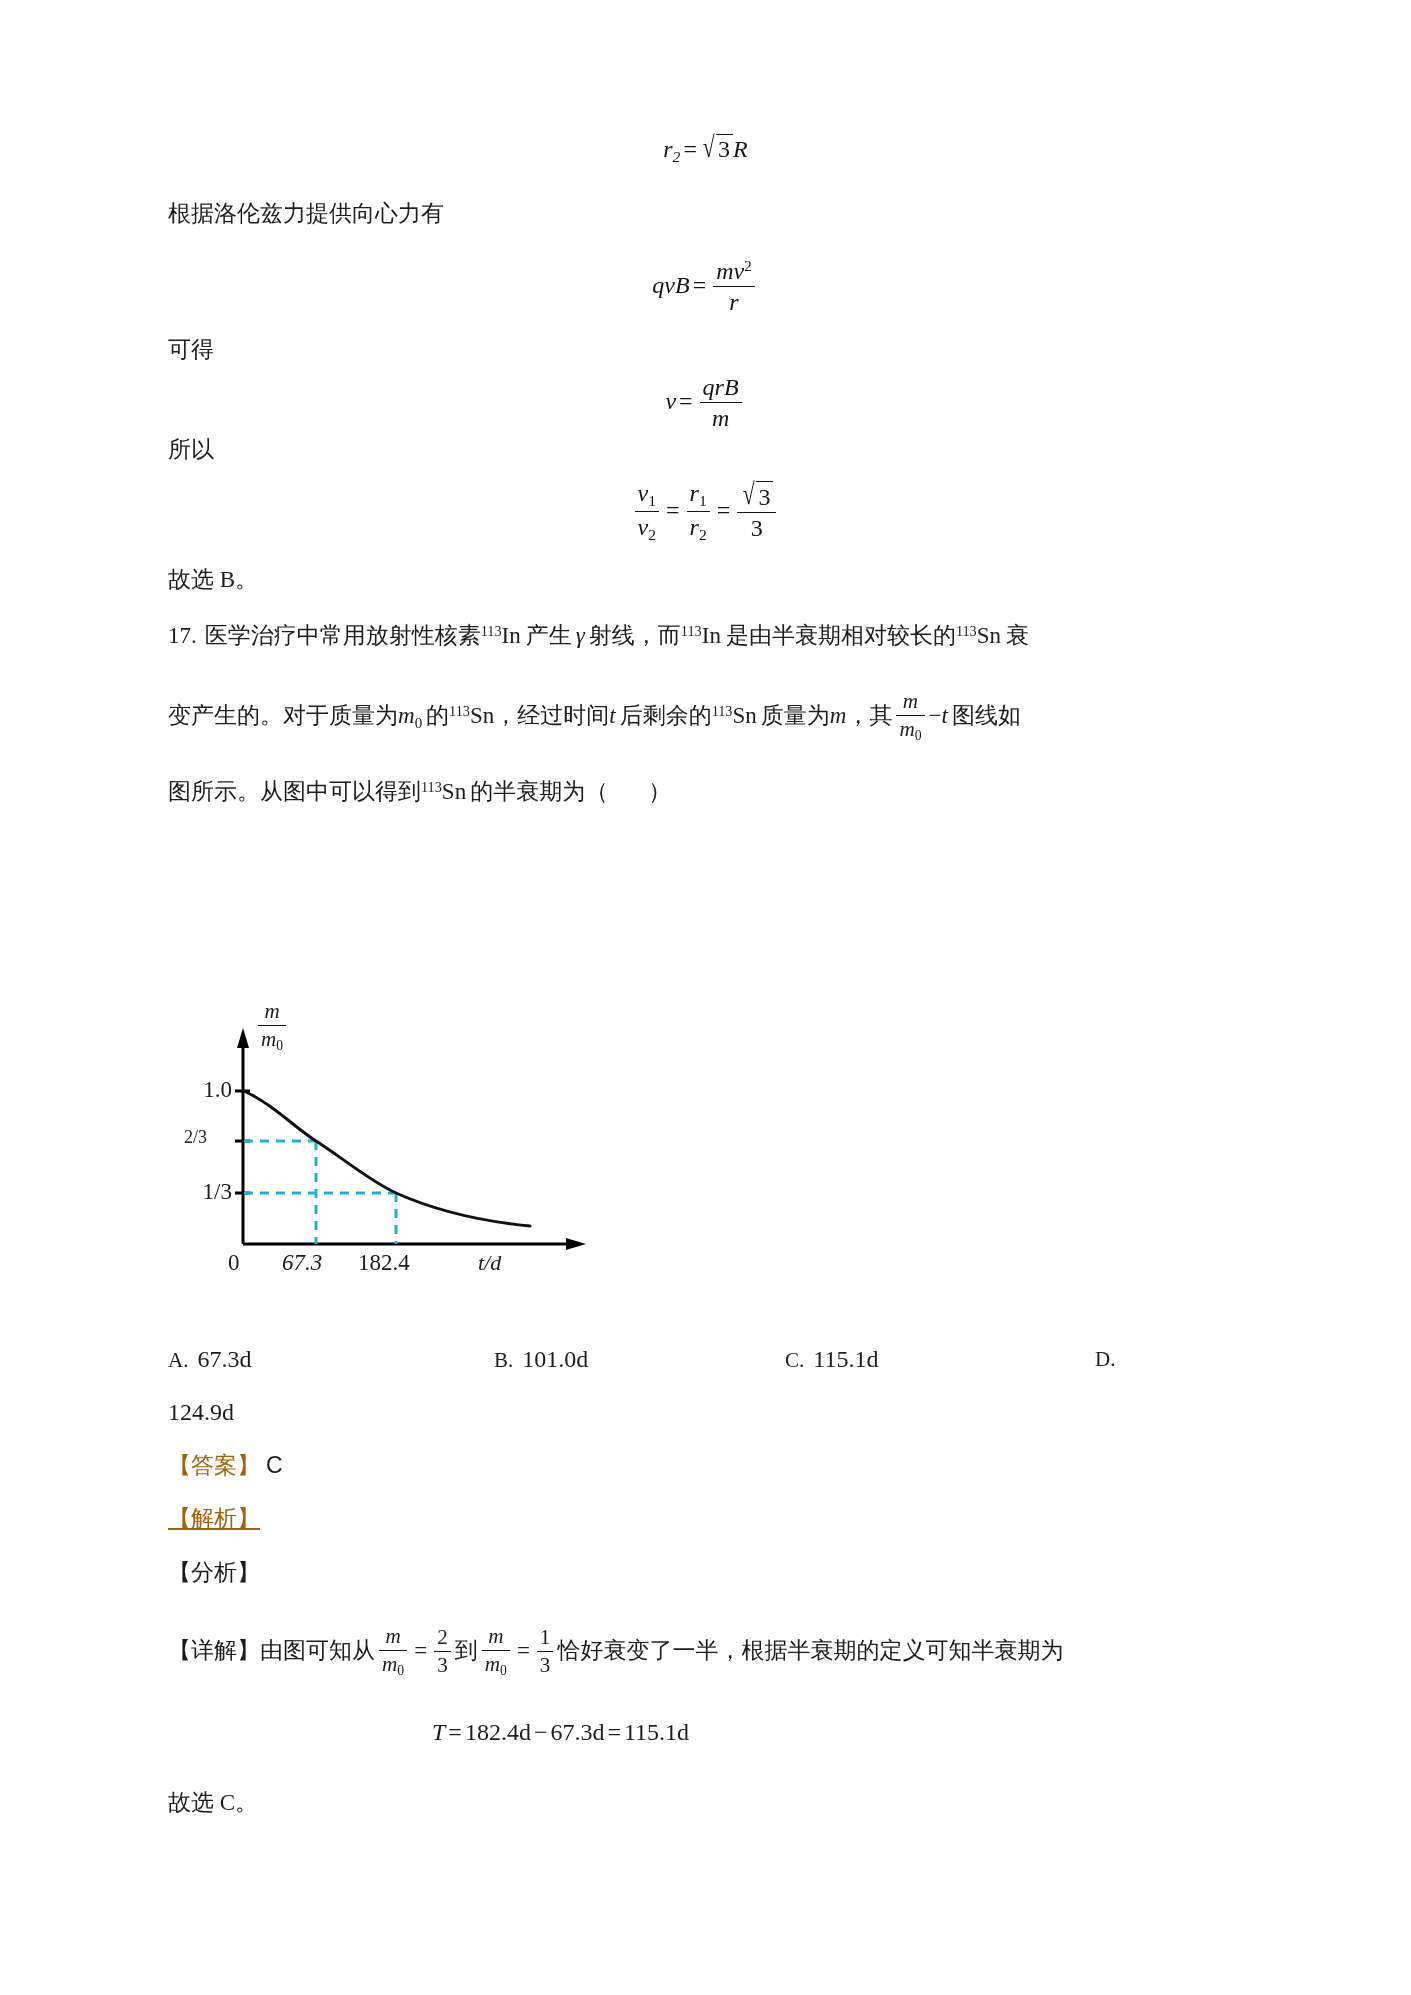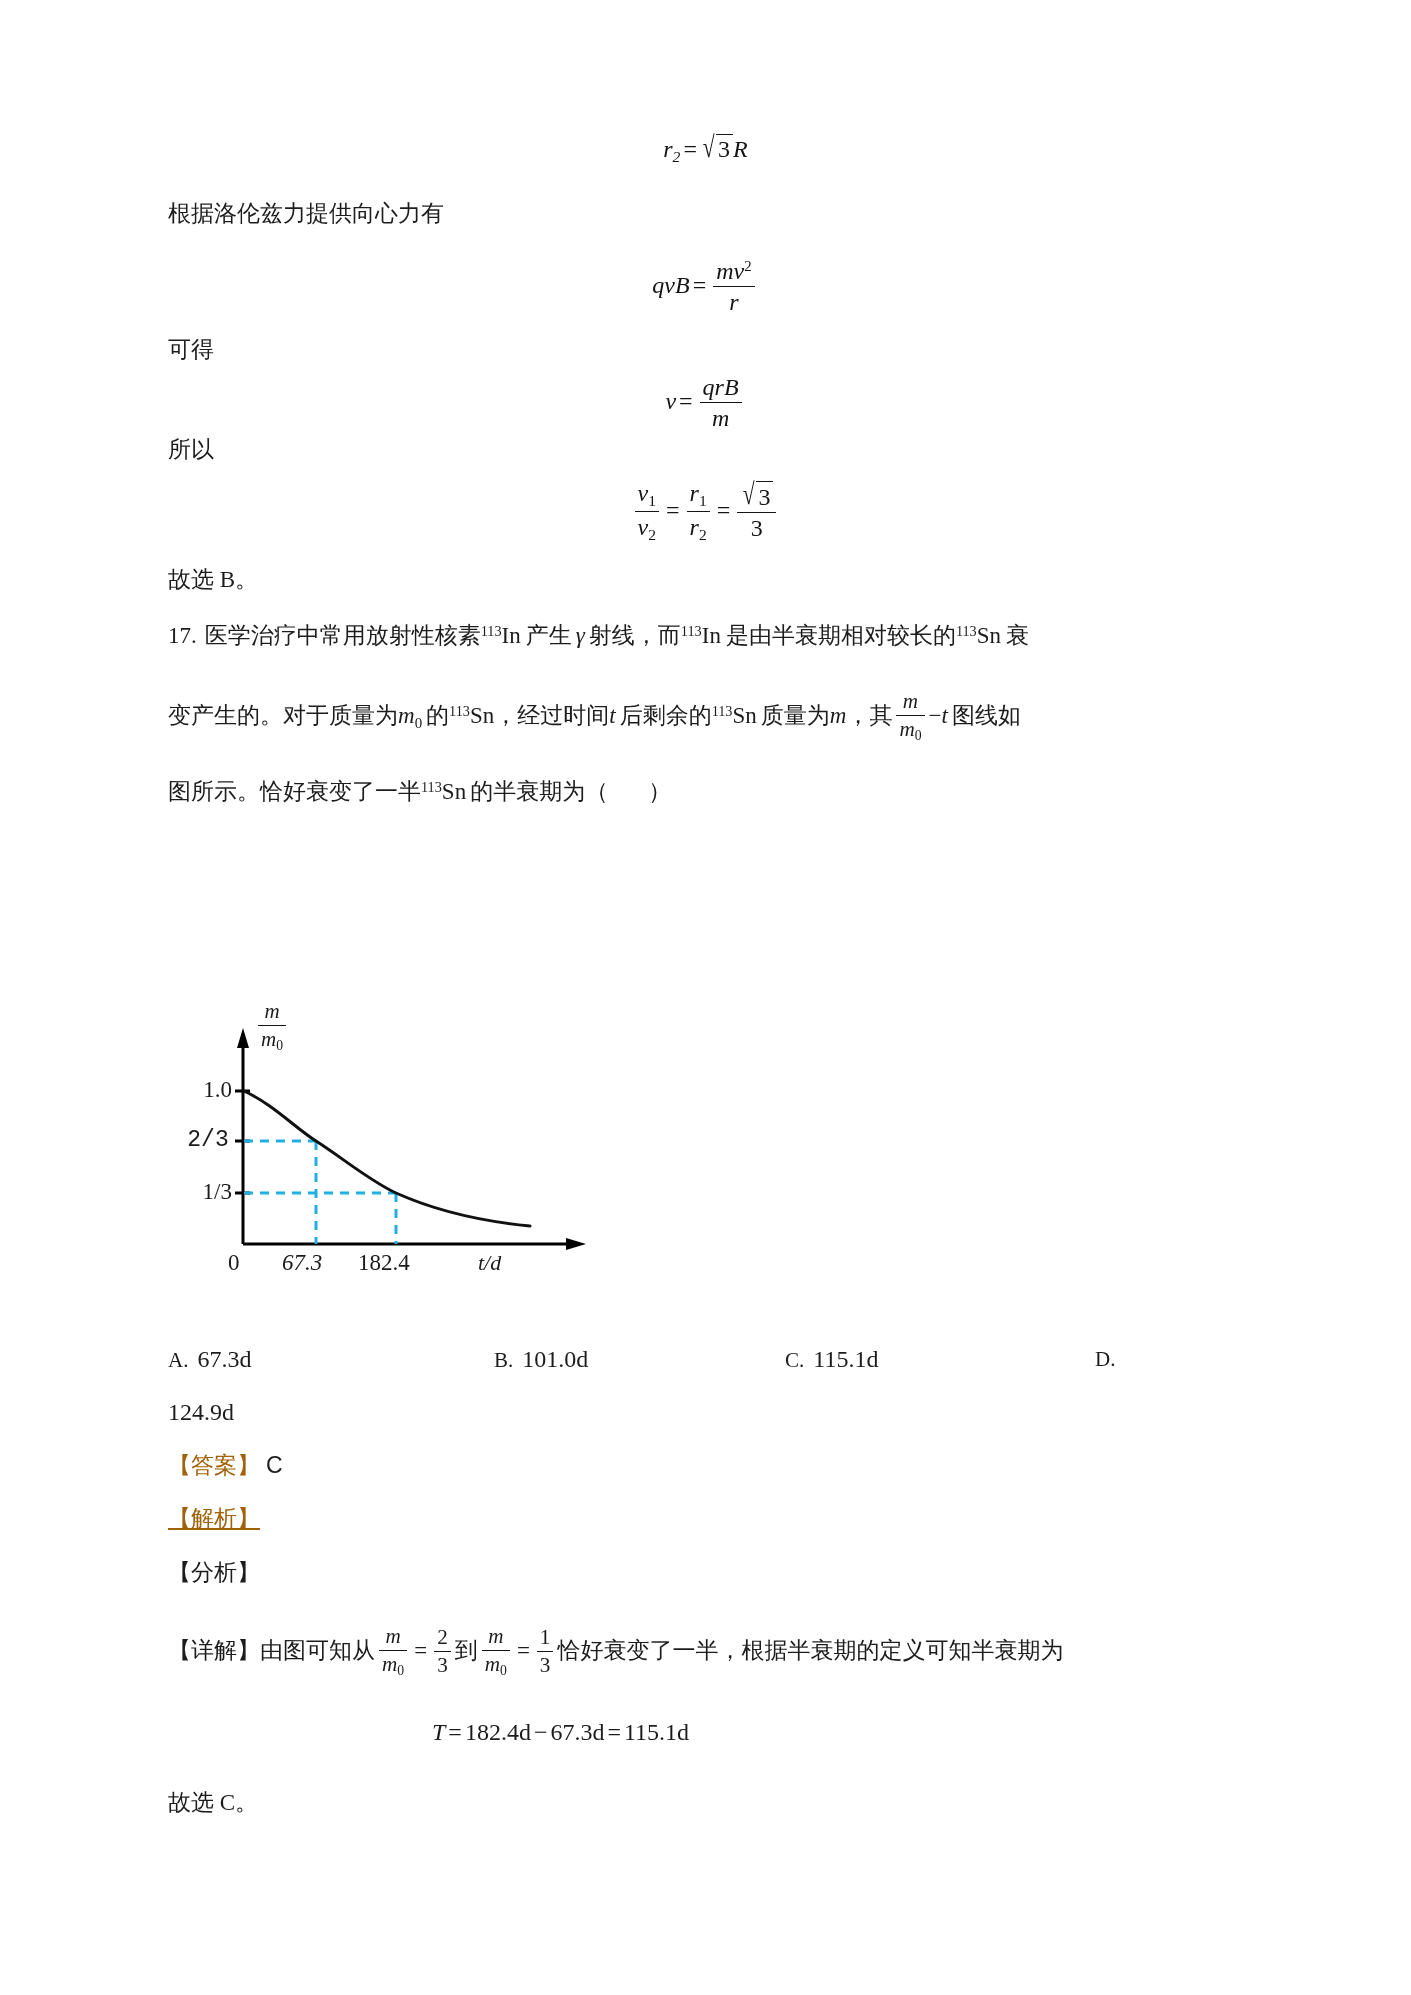--- a/index.html
+++ b/index.html
@@ -171,21 +171,21 @@
 
   <div class="para" style="left:168px; top:618px;">
     <span>17.</span><span style="display:inline-block;width:8px"></span><span>医学治疗中常用放射性核素</span><span class="sup">113</span><span class="mup">In</span><span style="display:inline-block;width:5px"></span><span>产生</span><span style="display:inline-block;width:4px"></span><span class="mi">γ</span><span style="display:inline-block;width:4px"></span><span>射线，而</span><span class="sup">113</span><span class="mup">In</span><span style="display:inline-block;width:5px"></span><span>是由半衰期相对较长的</span><span class="sup">113</span><span class="mup">Sn</span><span style="display:inline-block;width:5px"></span><span>衰</span>
   </div>
 
   <div class="para" style="left:168px; top:690px;">
     <span>变产生的。对于质量为</span><span class="mi">m</span><span class="sub up">0</span><span style="display:inline-block;width:4px"></span><span>的</span><span class="sup">113</span><span class="mup">Sn</span><span>，经过时间</span><span class="mi">t</span><span style="display:inline-block;width:4px"></span><span>后剩余的</span><span class="sup">113</span><span class="mup">Sn</span><span style="display:inline-block;width:4px"></span><span>质量为</span><span class="mi">m</span><span>，其</span><span class="frac small"><span class="num mi">m</span><span class="den"><span class="mi">m</span><span class="sub up">0</span></span></span><span class="mup">−</span><span class="mi">t</span><span style="display:inline-block;width:4px"></span><span>图线如</span>
   </div>
 
   <div class="para" style="left:168px; top:774px;">
-    <span>图所示。恰好衰变了一半</span><span class="sup">113</span><span class="mup">Sn</span><span style="display:inline-block;width:4px"></span><span>的半衰期为（</span><span style="display:inline-block;width:40px"></span><span>）</span>
+    <span>图所示。从图中可以得到</span><span class="sup">113</span><span class="mup">Sn</span><span style="display:inline-block;width:4px"></span><span>的半衰期为（</span><span style="display:inline-block;width:40px"></span><span>）</span>
   </div>
 
   <div class="figure">
     <svg width="420" height="290" viewBox="0 0 420 290" xmlns="http://www.w3.org/2000/svg">
 
       <line x1="65" y1="42" x2="65" y2="240" stroke="#000" stroke-width="3"></line>
       <polygon points="65,24 59,44 71,44" fill="#000"></polygon>
 
       <line x1="65" y1="240" x2="392" y2="240" stroke="#000" stroke-width="3"></line>
       <polygon points="408,240 388,234 388,246" fill="#000"></polygon>
@@ -204,21 +204,21 @@
     </svg>
 
     <div style="position:absolute; left:80px; top:-4px; font-size:21px;">
       <span class="frac" style="margin:0;">
         <span class="num mi">m</span>
         <span class="den"><span class="mi">m</span><span class="sub up">0</span></span>
       </span>
     </div>
 
     <div style="position:absolute; left:6px; top:73px; font-size:23px; width:48px; text-align:right;">1.0</div>
-    <div style="position:absolute; left:6px; top:123px; font-size:23px; width:48px; text-align:center;font-family:Liberation Mono, monospace;">2/3</div>
+    <div style="position:absolute; left:6px; top:123px; font-size:18px; width:48px; text-align:left;">2/3</div>
     <div style="position:absolute; left:6px; top:175px; font-size:23px; width:48px; text-align:right;">1/3</div>
 
     <div style="position:absolute; left:50px; top:246px; font-size:23px;">0</div>
     <div style="position:absolute; left:104px; top:246px; font-size:23px;font-style:italic;">67.3</div>
     <div style="position:absolute; left:180px; top:246px; font-size:23px;">182.4</div>
 
     <div style="position:absolute; left:300px; top:246px; font-size:22px;"><span class="mi">t/d</span></div>
   </div>
 
   <div class="choices">

